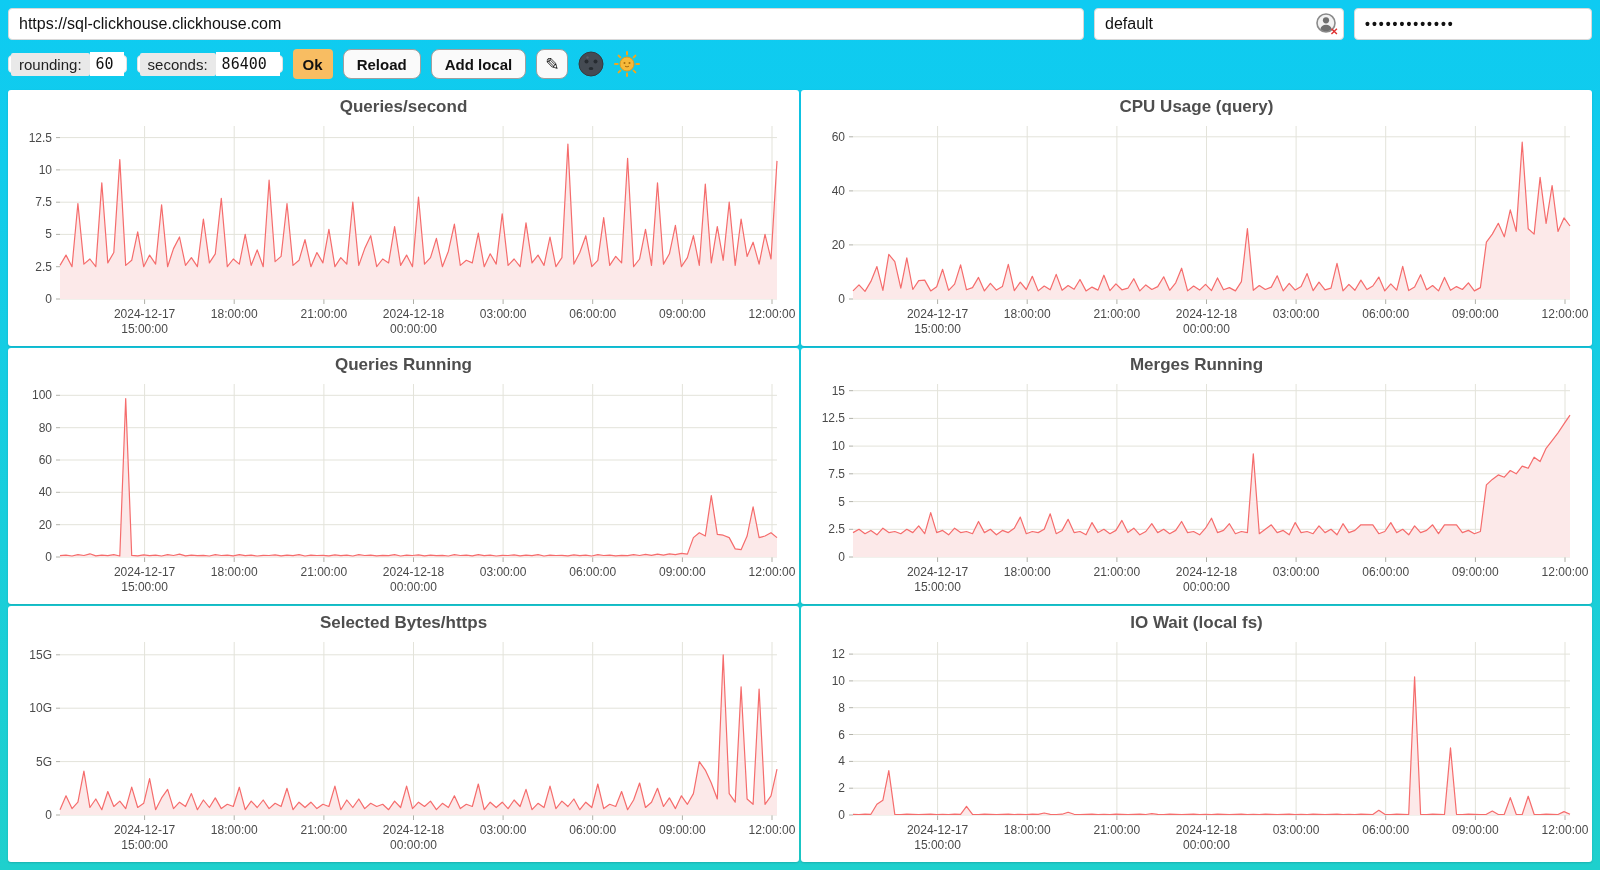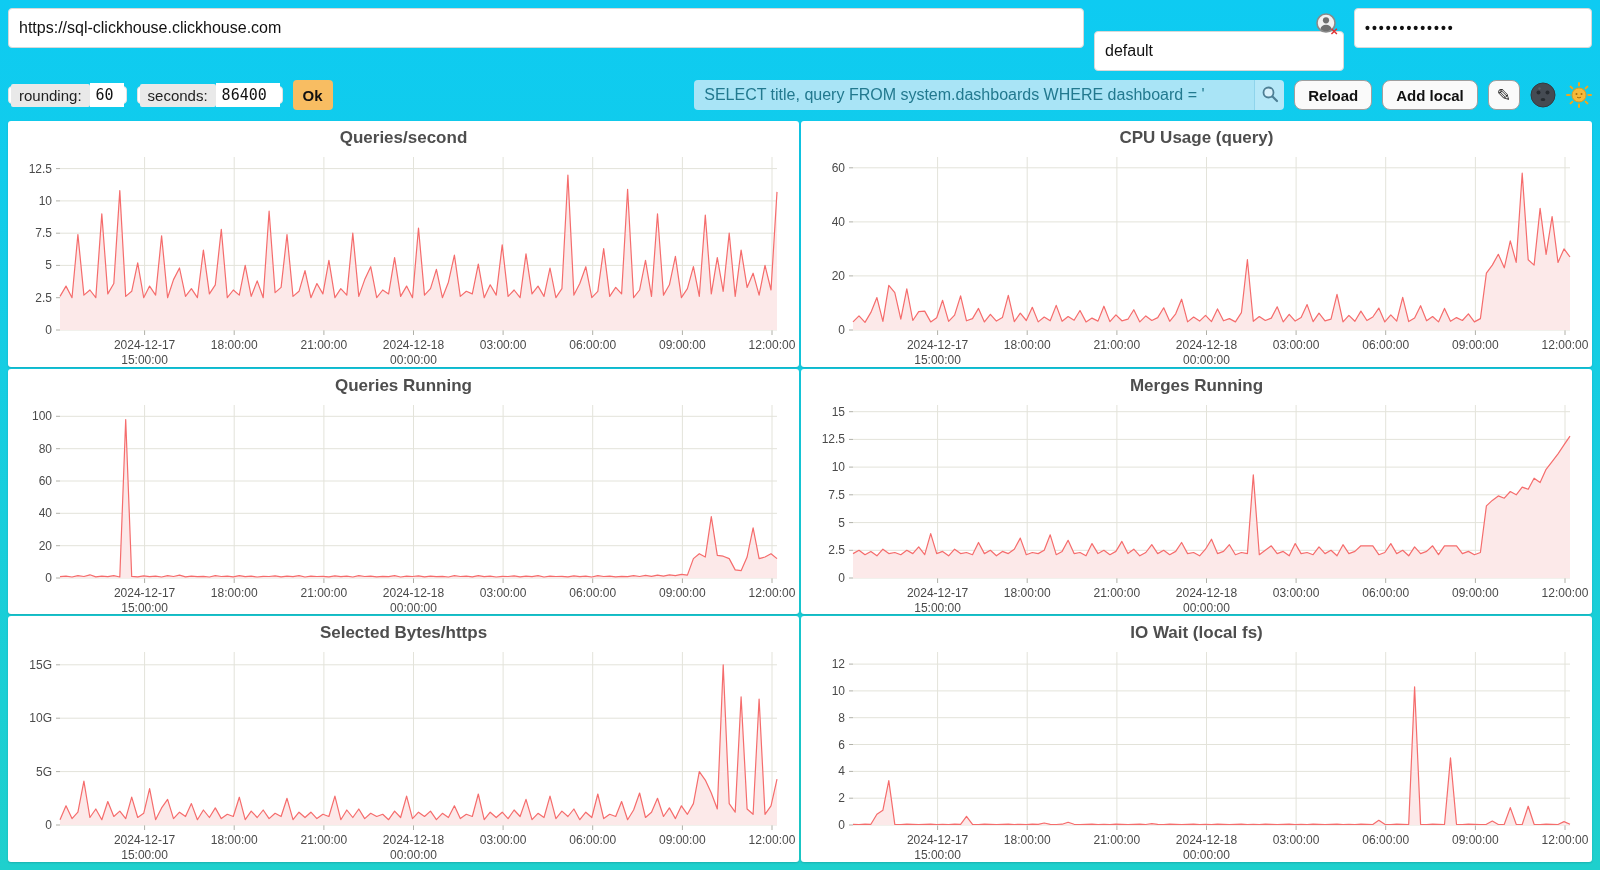--- a/index.html
+++ b/index.html
@@ -6,27 +6,27 @@
   html,body { margin:0; padding:0; }
   body {
     width:1600px; height:870px; overflow:hidden;
     padding:8px;
     background: linear-gradient(180deg, #0ecbf2 0%, #1ed0cd 100%);
     font-family: "Liberation Sans", sans-serif;
     display:flex; flex-direction:column;
   }
   .topbar { display:flex; gap:10px; margin-bottom:8px; }
   .field {
-    height:40px; border:1px solid #d8d8d8; border-radius:4px;
+    height:32px; border:1px solid #d8d8d8; border-radius:4px;
     padding:4px 10px; font-size:16px; font-family:"Liberation Sans",sans-serif;
     background:#fff; color:#111; outline:none;
   }
   .url { flex:1; }
   .userwrap { position:relative; width:250px; }
-  .userwrap input { width:100%; padding-right:58px;margin-top:23px; }
+  .userwrap input { width:100%; padding-right:58px; }
   .usericon { position:absolute; right:5px; top:4px; width:24px; height:24px; cursor:pointer; }
   .pass { width:238px; font-weight:bold; letter-spacing:2px; font-size:14px; }
 
   .toolbar { display:flex; align-items:center; gap:10px; margin-bottom:10px; height:32px; }
   .numgroup {
     display:inline-flex; align-items:center; background:#fff;
     border:1px solid #e2e2e2; border-radius:4px; padding:2px; height:18px;
   }
   .numlabel { background:#e9e9e9; border-radius:2px; padding:3px 8px; font-size:15px; color:#222; }
   .numvalue {
@@ -102,31 +102,20 @@
   <div class="numgroup">
     <span class="numlabel">rounding:</span>
     <input class="numvalue w2" value="60" style="">
   </div>
   <div class="numgroup">
     <span class="numlabel">seconds:</span>
     <input class="numvalue w5" value="86400" style="">
   </div>
   <button class="ok">Ok</button>
 
-  <div class="querywrap">
-    <input class="query" value="SELECT title, query FROM system.dashboards WHERE dashboard = '" style="">
-    <button class="searchbtn">
-      <span>
-        <svg width="18" height="18" viewBox="0 0 18 18">
-          <circle cx="7.5" cy="7.5" r="5" fill="#d8f1fb" stroke="#4d7f95" stroke-width="1.8"></circle>
-          <line x1="11.5" y1="11.5" x2="16" y2="16" stroke="#4d7f95" stroke-width="2.2" stroke-linecap="round"></line>
-        </svg>
-      </span>
-    </button>
-  </div>
   <button class="btn">Reload</button>
   <button class="btn">Add local</button>
   <button class="btn iconbtn">
     <span>✎</span>
   </button>
   <span class="theme">
     <svg width="26" height="26" viewBox="0 0 26 26">
       <circle cx="13" cy="13" r="12" fill="#454b53" stroke="#343a40"></circle>
       <circle cx="8.5" cy="10.5" r="2" fill="#262b30"></circle>
       <circle cx="17.5" cy="10.5" r="2" fill="#262b30"></circle>

